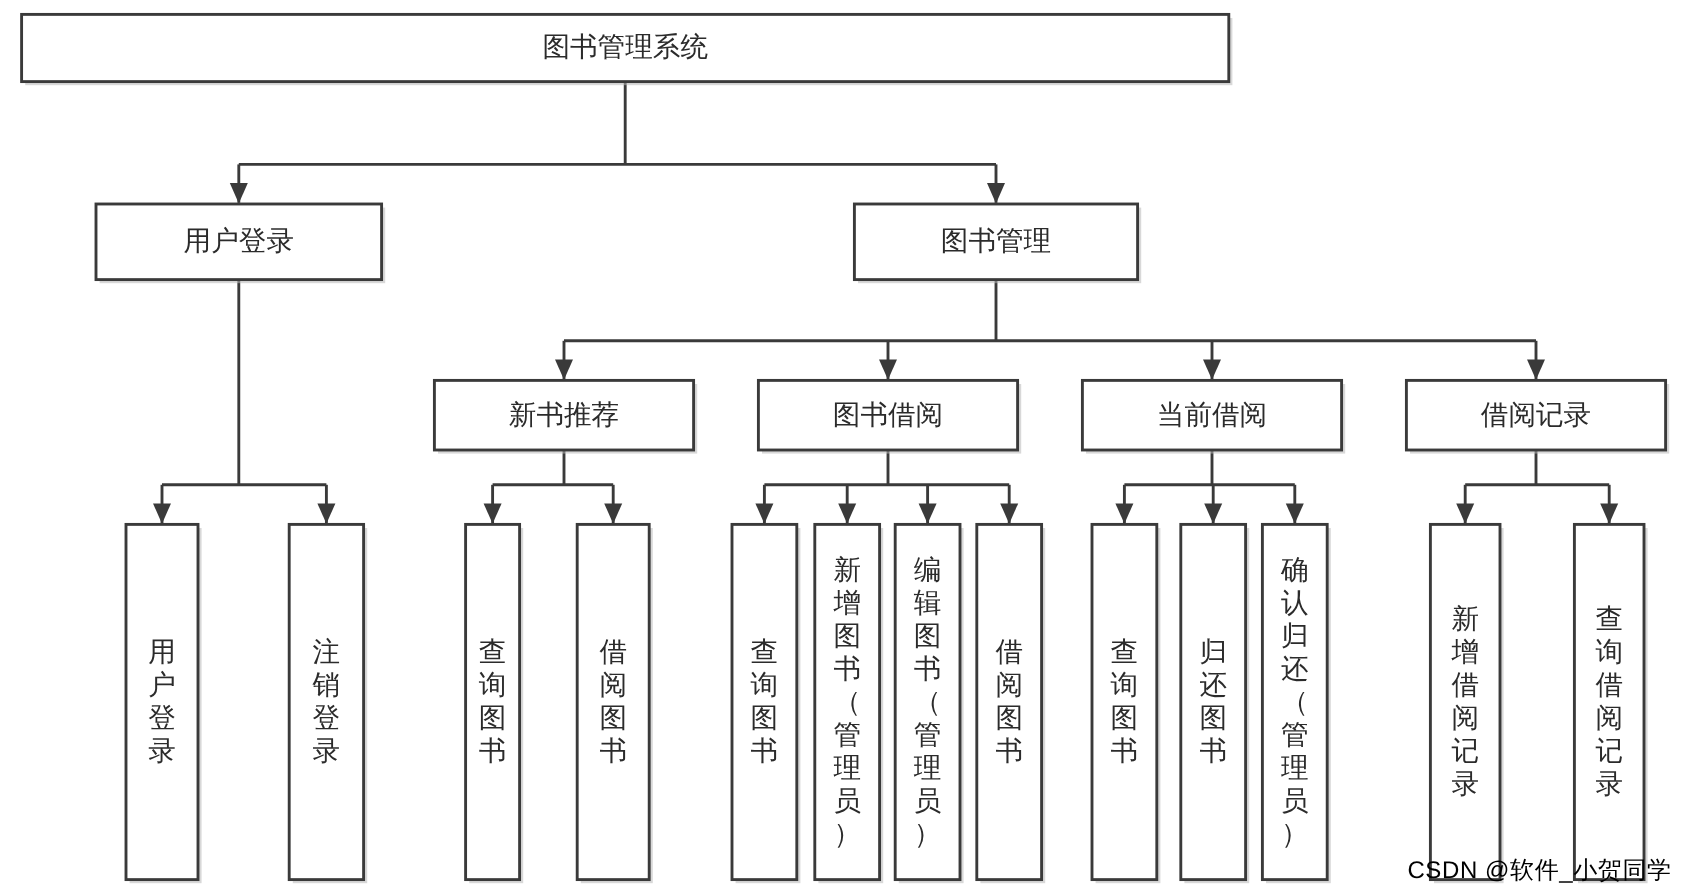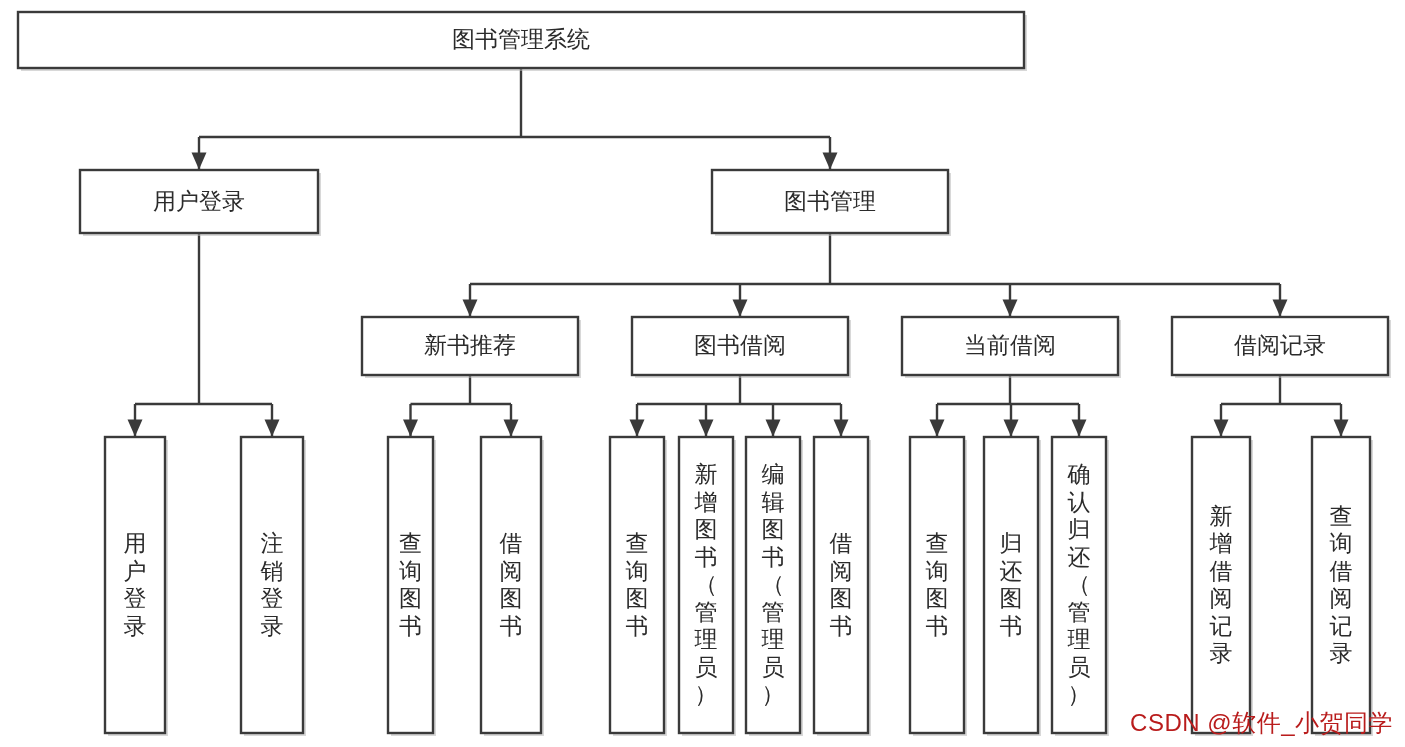--- a/index.html
+++ b/index.html
@@ -53,22 +53,22 @@
     font-family: "Liberation Sans", "DejaVu Sans", sans-serif;
     fill: #2b2b2b;
     font-size: 23px;
     text-anchor: middle;
   }
   .watermark {
     position: absolute;
     right: 12px;
     bottom: 8px;
     font-family: "Liberation Sans", "DejaVu Sans", sans-serif;
-    font-size: 24px;
-    color: #b91c1c;
+    font-size: 20px;
+    color: #000000;
     letter-spacing: 0.5px;
     white-space: nowrap;
     user-select: none;
   }
 </style>
 </head>
 <body>
 
 <div id="diagram-root">
   <svg id="diagram-svg" width="1405" height="747" viewBox="0 0 1405 747" xmlns="http://www.w3.org/2000/svg">

